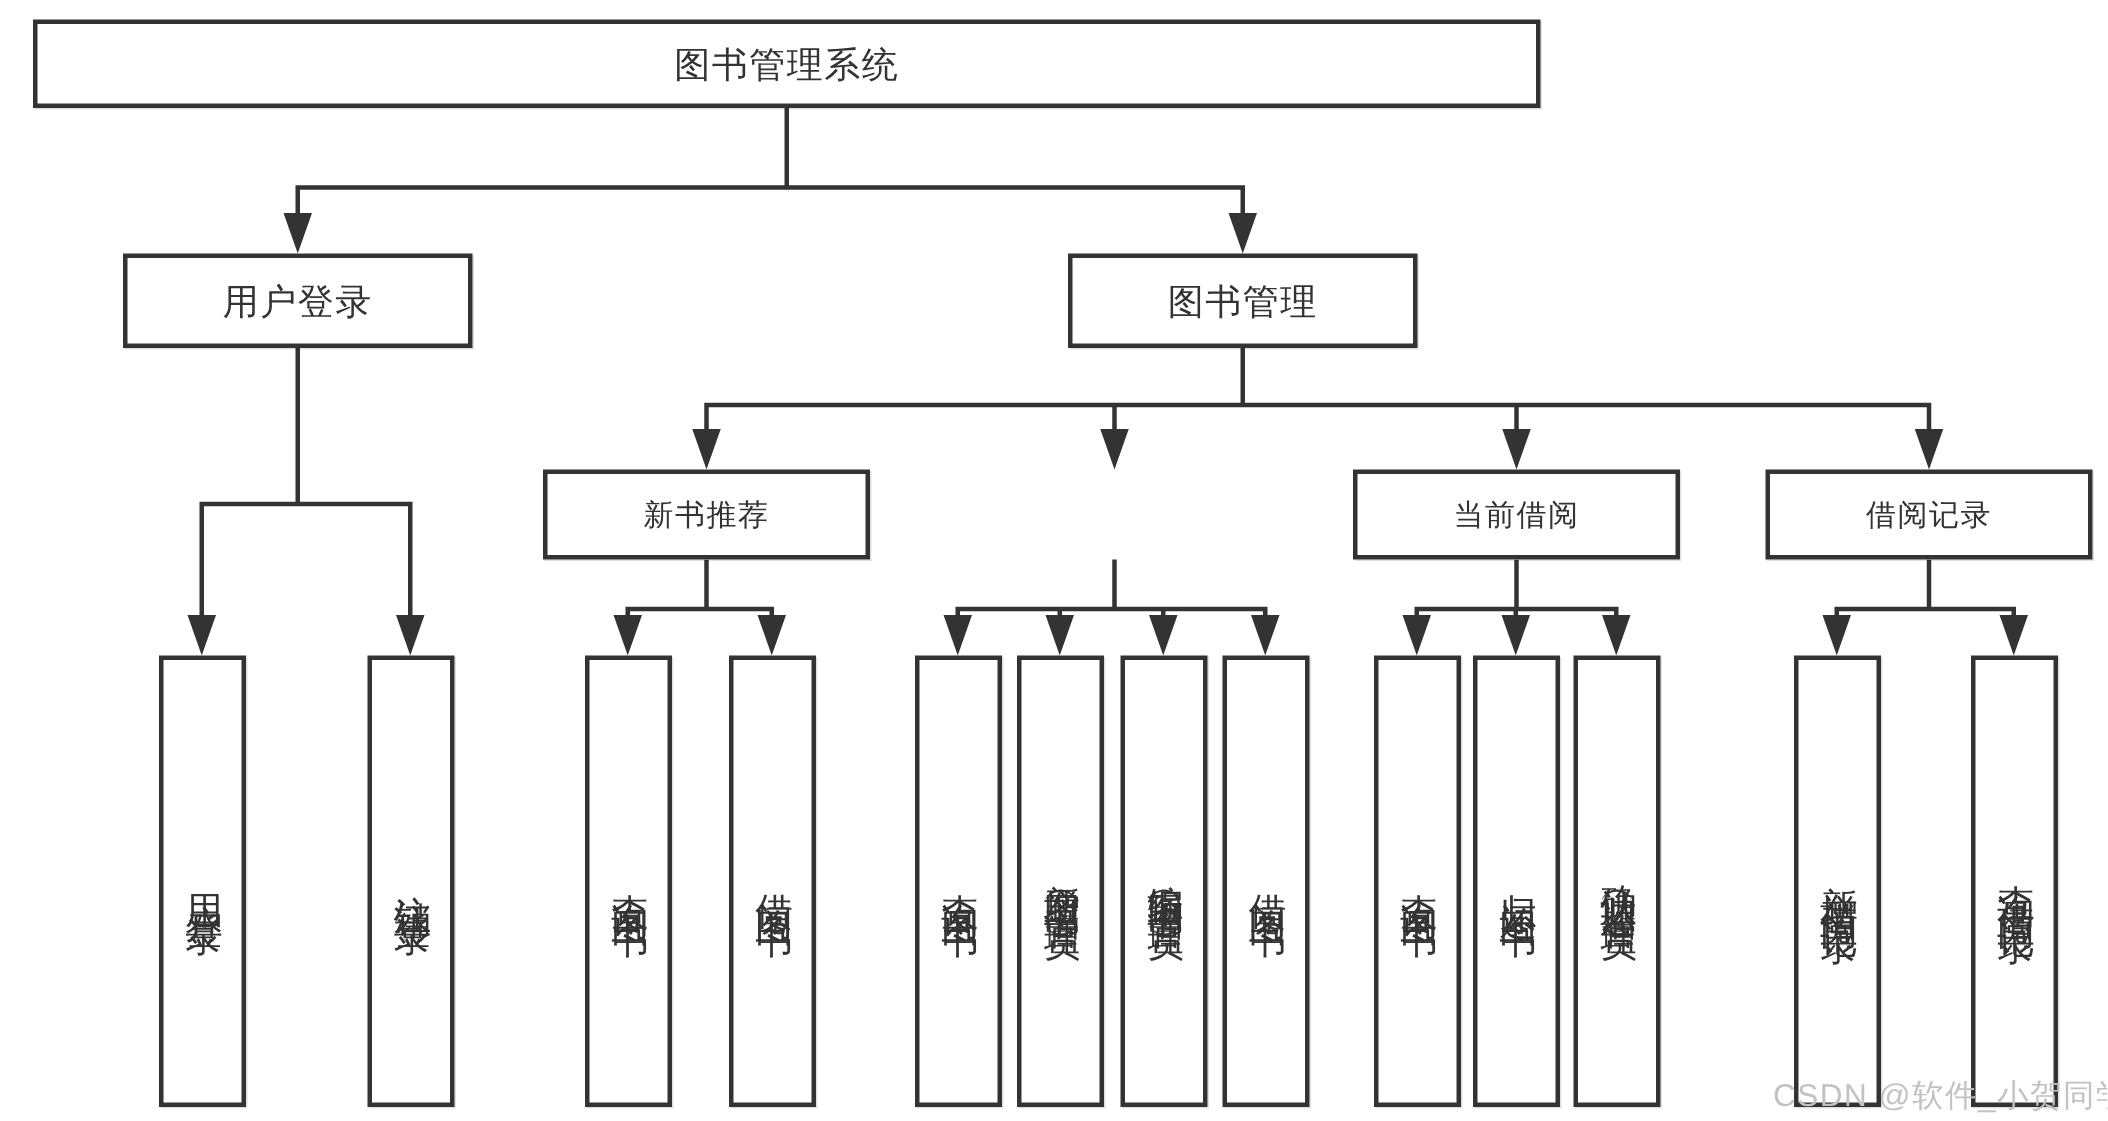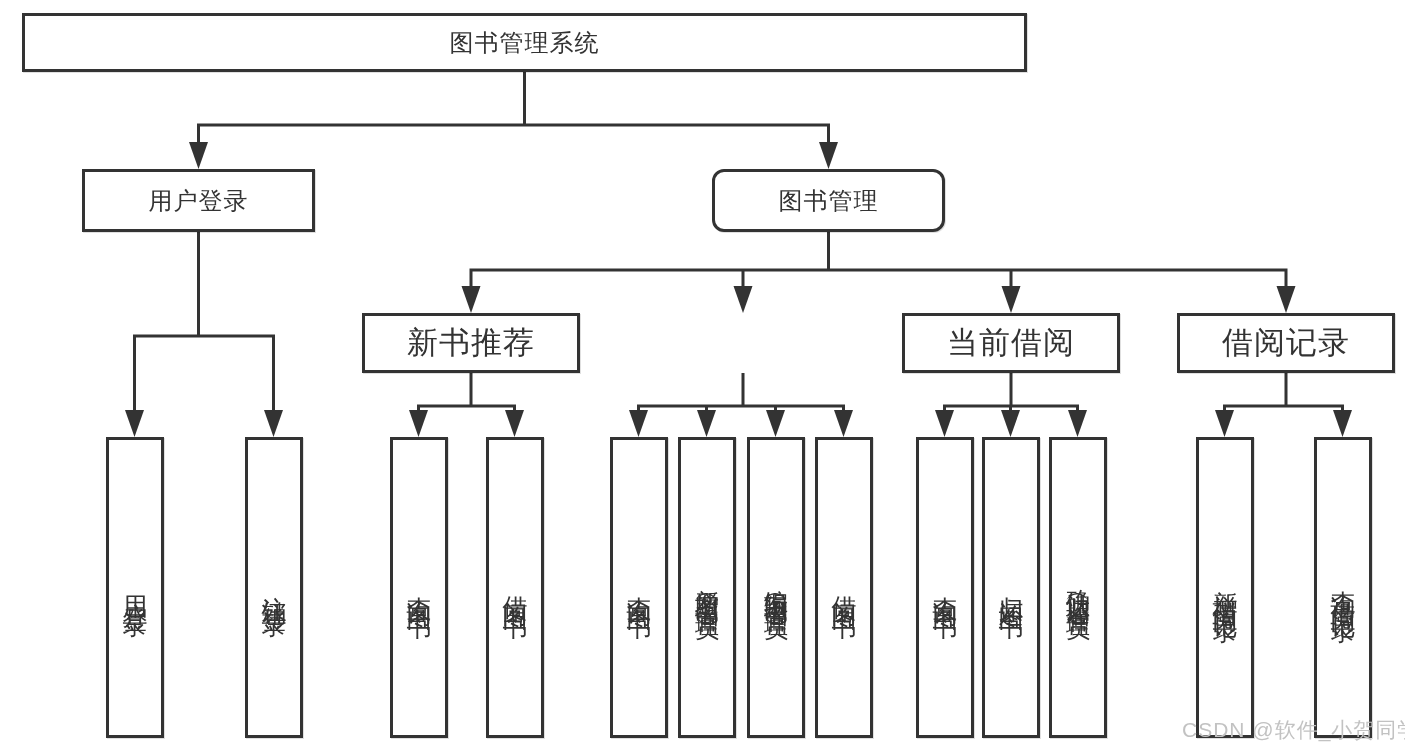--- a/index.html
+++ b/index.html
@@ -13,21 +13,21 @@
   .wires polygon{fill:var(--line,#333);stroke:none;}
   .node{
     position:absolute;box-sizing:border-box;background:#fff;
     border:3px solid var(--line,#333);
     display:flex;align-items:center;justify-content:center;
     z-index:2;box-shadow:1px 1px 0 rgba(0,0,0,0.12);
   }
   .h-node{font-size:24px;letter-spacing:1px;white-space:nowrap;}
   .root{left:22px;top:13px;width:1005px;height:59px;}
   .lvl2{top:169px;width:233px;height:63px;}
-  .lvl3{top:313px;height:60px;font-size:31px;text-align:right;}
+  .lvl3{top:313px;height:60px;font-size:20px;text-align:right;}
   .leaf{
     top:437px;width:58px;height:301px;
     writing-mode:vertical-rl;text-orientation:mixed;
     font-size:25px;letter-spacing:6px;line-height:1;
   }
   .leaf.long{letter-spacing:4px;font-size:24px;}
   .watermark{
     position:absolute;left:1182px;top:716px;z-index:3;
     font-size:21px;color:var(--watermark,#c2c2c2);
     white-space:nowrap;letter-spacing:1px;
@@ -84,21 +84,21 @@
     <g>
       <path d="M1286 373 V406 M1224.5 406 H1342.5 M1224.5 404.5 V414 M1342.5 404.5 V414"></path>
       <polygon points="1215,410 1234,410 1224.5,437"></polygon>
       <polygon points="1333,410 1352,410 1342.5,437"></polygon>
     </g>
   </svg>
 
   <div class="node h-node root">图书管理系统</div>
 
   <div class="node h-node lvl2" style="left:82px;">用户登录</div>
-  <div class="node h-node lvl2" style="left:712px;border-radius:12px;">图书管理</div>
+  <div class="node h-node lvl2" style="left:712px;">图书管理</div>
 
   <div class="node h-node lvl3" style="left:362px;width:218px;">新书推荐</div>
   <div class="node h-node lvl3" style="left:1177px;width:218px;">借阅记录</div>
   <div class="node h-node lvl3" style="left:902px;width:218px;">当前借阅</div>
 
   <div class="node leaf" style="left:106px;">用户登录</div>
   <div class="node leaf" style="left:245px;">注销登录</div>
 
   <div class="node leaf" style="left:390px;">查询图书</div>
   <div class="node leaf" style="left:486px;">借阅图书</div>

